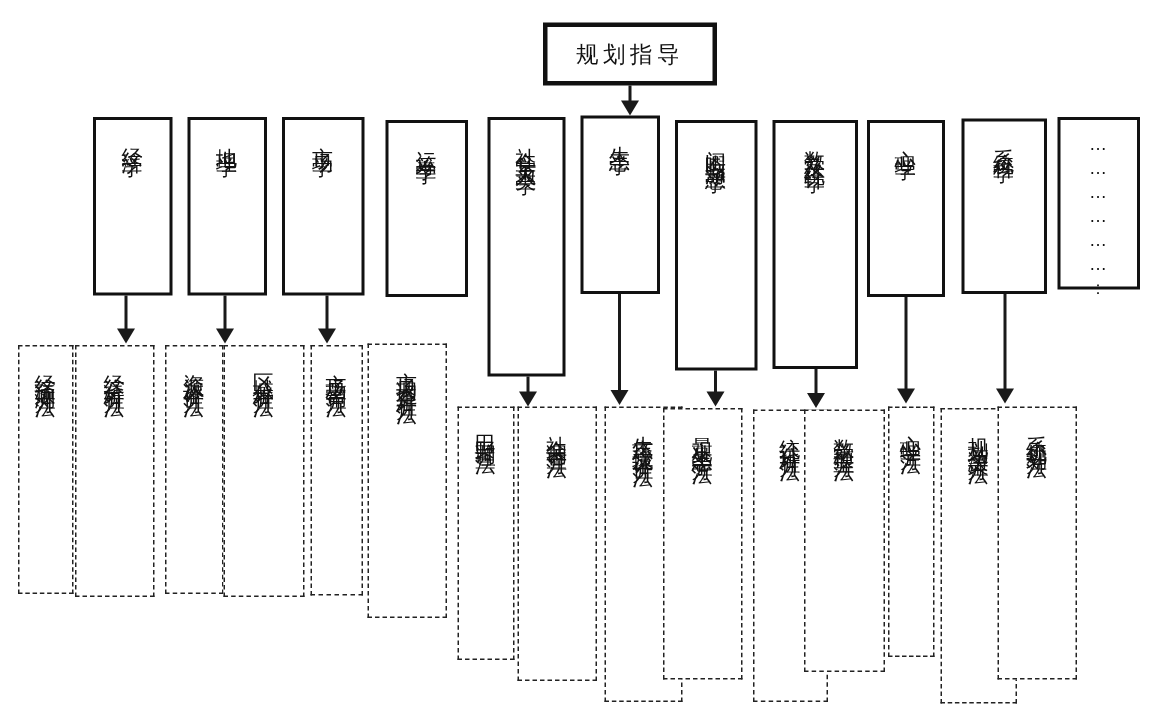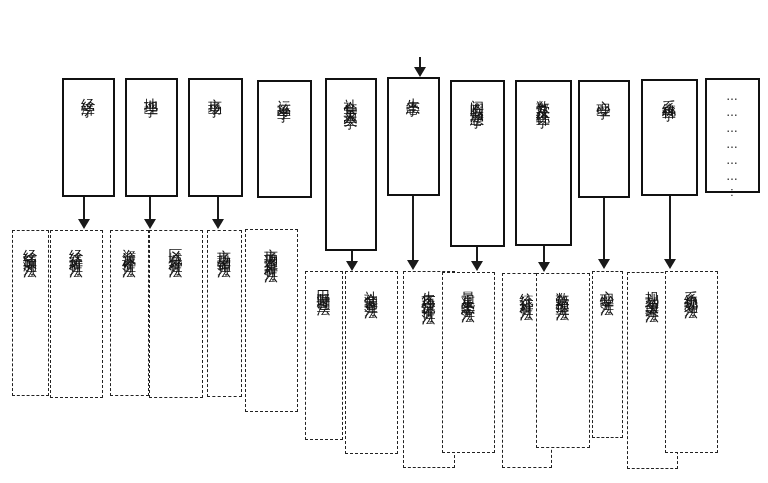--- a/index.html
+++ b/index.html
@@ -63,20 +63,23 @@
     content:"";position:absolute;left:-6px;bottom:0;width:0;height:0;
     border-left:6px solid transparent;border-right:6px solid transparent;
     border-top:10px solid #1a1a1a;
   }
 </style>
 </head>
 <body>
 
 <div id="stage">
 
+  <div class="root-box" style="left:362px;top:15px;width:116px;height:42px;">
+    <span>规划指导</span>
+  </div>
 
   <div class="vbox" style="left:62px;top:78px;width:53px;height:119px;">
     <span class="vtext">经济学</span>
   </div>
   <div class="vbox" style="left:125px;top:78px;width:53px;height:119px;">
     <span class="vtext">地理学</span>
   </div>
   <div class="vbox" style="left:188px;top:78px;width:55px;height:119px;">
     <span class="vtext">市场学</span>
   </div>

